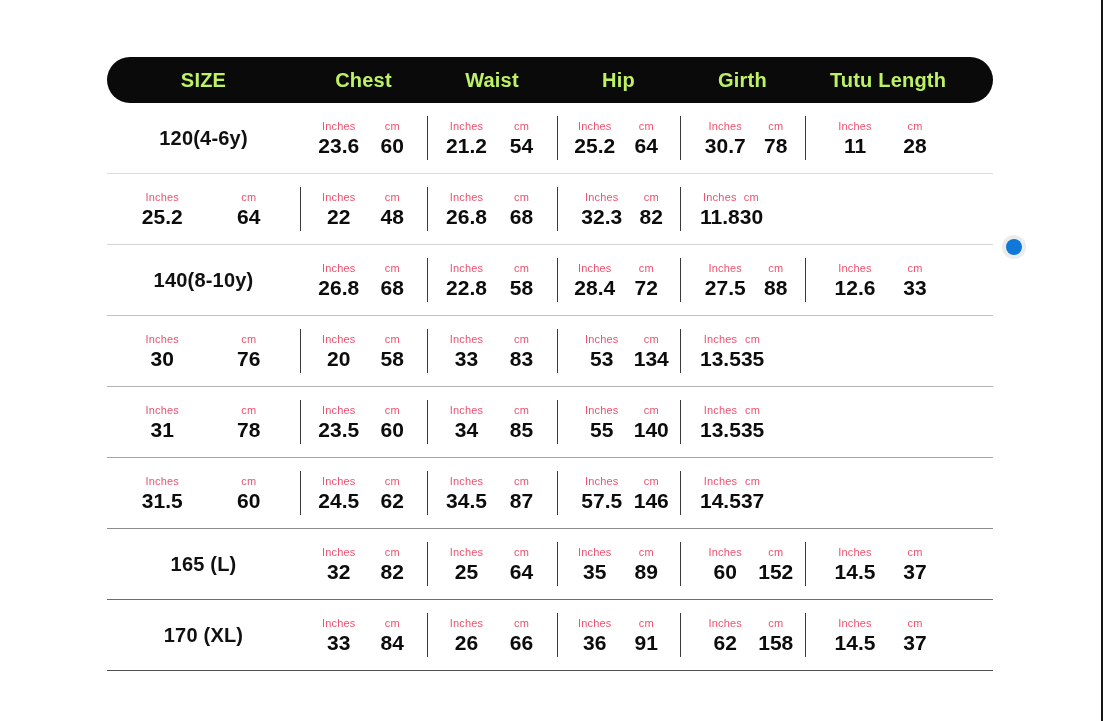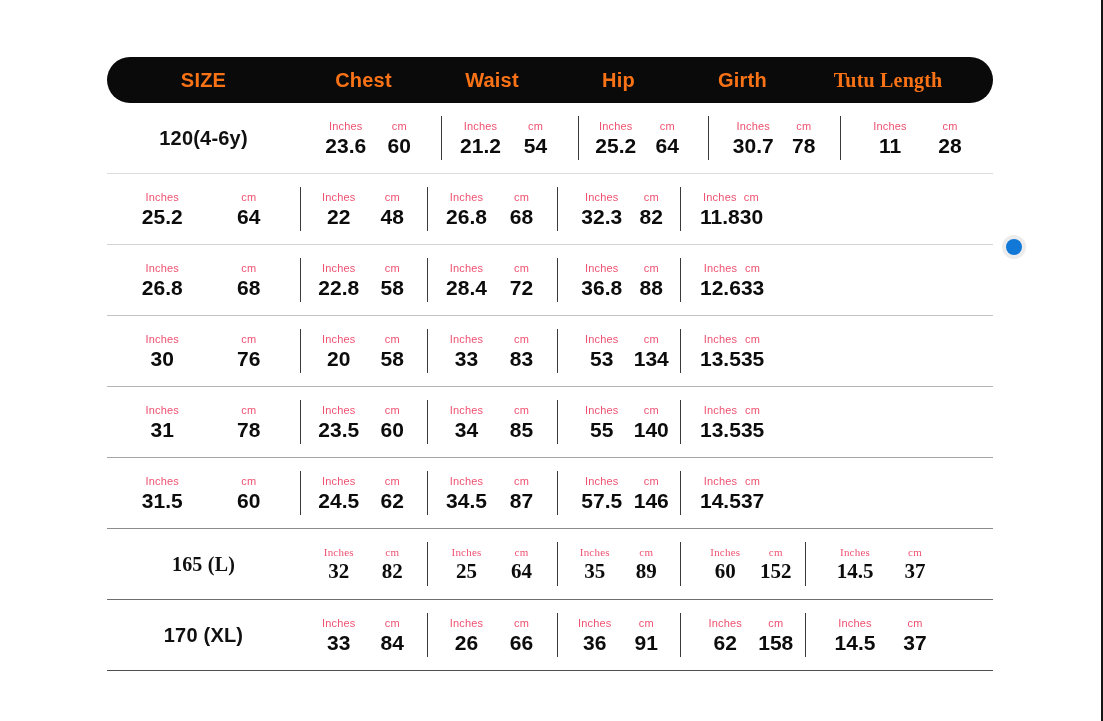--- a/index.html
+++ b/index.html
@@ -16,37 +16,37 @@
   .right-edge{
     position:absolute;right:0;top:0;width:2px;height:721px;background:#151515;
   }
   .size-chart{position:absolute;left:107px;top:57px;width:886px;}
   .header-pill{
     height:46px;background:var(--header-bg);border-radius:23px;
     display:grid;grid-template-columns:193px 127px 130px 123px 125px 188px;
     align-items:center;
   }
   .header-cell{
-    color:#f97316;font-weight:bold;font-size:20px;text-align:center;
+    color:#bef264;font-weight:bold;font-size:20px;text-align:center;
     letter-spacing:.2px;
   }
-  .header-cell:last-child{padding-right:22px;font-family:Liberation Serif, serif;}
+  .header-cell:last-child{padding-right:22px;}
   .row{
     height:70px;display:grid;
     grid-template-columns:193px 127px 130px 123px 125px 188px;
     align-items:center;position:relative;
     border-bottom:1px solid #c4c4c4;
   }
-  .rows .row:nth-child(1){border-color:#dcdcdc;gap:7px;}
+  .rows .row:nth-child(1){border-color:#dcdcdc;}
   .rows .row:nth-child(2){border-color:#d4d4d4;}
   .rows .row:nth-child(3){border-color:#c3c3c3;}
   .rows .row:nth-child(4){border-color:#b4b4b4;}
   .rows .row:nth-child(5){border-color:#a5a5a5;}
   .rows .row:nth-child(6){border-color:#8d8d8d;}
-  .rows .row:nth-child(7){border-color:#6e6e6e;font-family:Liberation Serif, serif;}
+  .rows .row:nth-child(7){border-color:#6e6e6e;}
   .rows .row:nth-child(8){border-color:#4e4e4e;}
   .size-cell{
     text-align:center;font-weight:bold;font-size:20px;color:#101010;
     letter-spacing:.2px;
   }
   .m-cell{
     position:relative;height:100%;box-sizing:border-box;
     display:grid;grid-template-columns:1fr 1fr;align-items:center;
     padding:0 8px 0 12px;
   }
@@ -177,20 +177,21 @@
             <span class="m-unit">Inches</span>
             <span class="m-val">11.8</span>
           </div>
           <div class="m-sub">
             <span class="m-unit">cm</span>
             <span class="m-val">30</span>
           </div>
         </div>
       </div>
       <div class="row">
+        <div class="size-cell">140(8-10y)</div>
         <div class="m-cell chest">
           <div class="m-sub">
             <span class="m-unit">Inches</span>
             <span class="m-val">26.8</span>
           </div>
           <div class="m-sub">
             <span class="m-unit">cm</span>
             <span class="m-val">68</span>
           </div>
         </div>
@@ -210,21 +211,21 @@
             <span class="m-val">28.4</span>
           </div>
           <div class="m-sub">
             <span class="m-unit">cm</span>
             <span class="m-val">72</span>
           </div>
         </div>
         <div class="m-cell girth divided">
           <div class="m-sub">
             <span class="m-unit">Inches</span>
-            <span class="m-val">36.8</span>
+            <span class="m-val">27.5</span>
           </div>
           <div class="m-sub">
             <span class="m-unit">cm</span>
             <span class="m-val">88</span>
           </div>
         </div>
         <div class="m-cell tutu divided">
           <div class="m-sub">
             <span class="m-unit">Inches</span>
             <span class="m-val">12.6</span>

